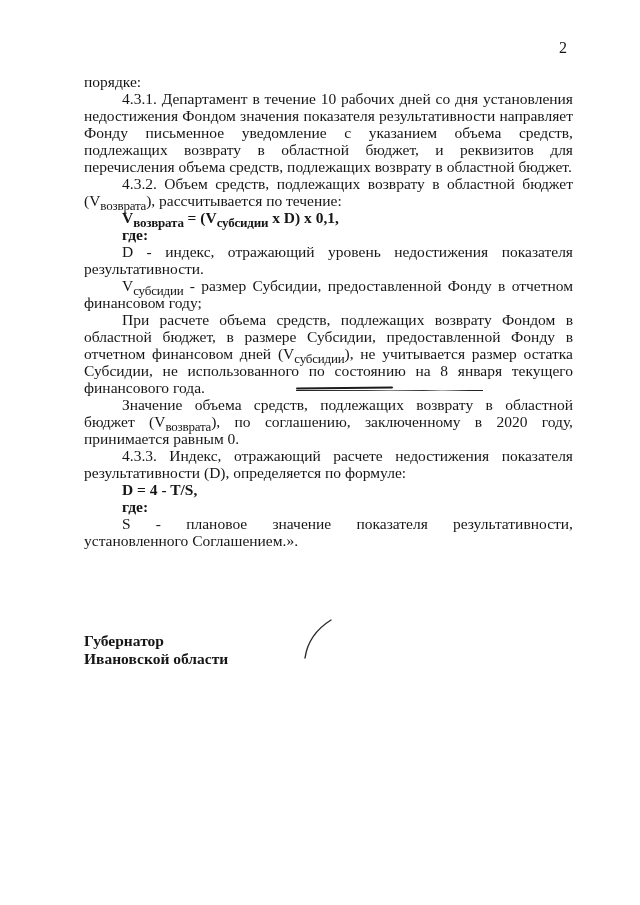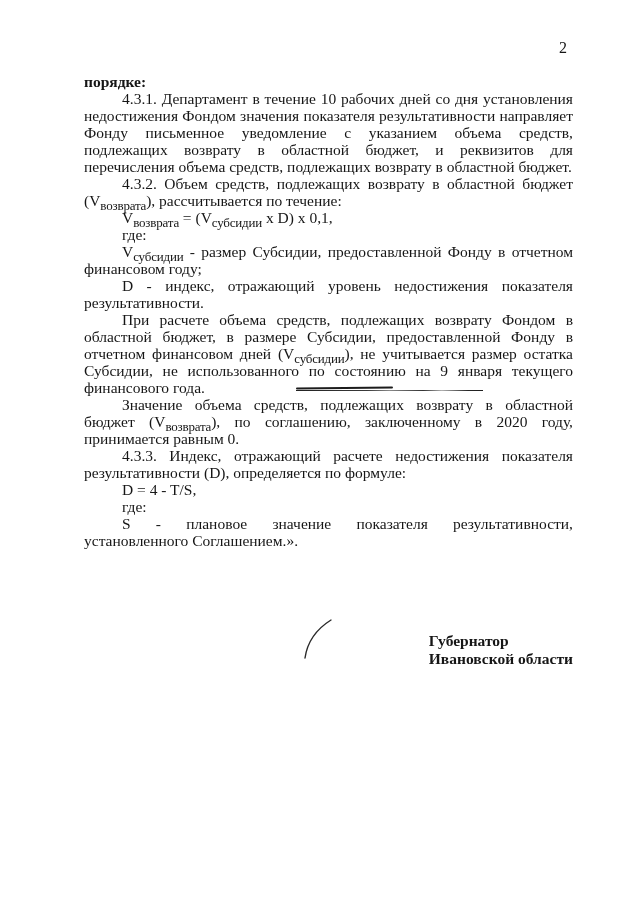--- a/index.html
+++ b/index.html
@@ -19,62 +19,62 @@
     position:absolute;top:40px;left:559px;
     font-size:16px;line-height:16px;
   }
   .content{
     position:absolute;left:84px;top:73px;width:489px;
     font-size:15.5px;line-height:17px;
     text-align:justify;
     text-rendering:optimizeLegibility;
   }
   .para{margin:0;text-indent:38px;}
-  .no-indent{text-indent:0;font-weight:bold;}
-  .formula{text-align:left;}
+  .no-indent{text-indent:0;}
+  .formula{text-align:left;font-weight:bold;}
   .content sub{
     font-size:13px;
     line-height:0;
     letter-spacing:-0.2px;
   }
   
   .artifact{position:absolute;left:296px;top:387px;width:187px;height:6px;}
   .artifact::before{
     content:"";position:absolute;left:0;top:0;width:97px;height:2.4px;
     background:#1c1c1c;border-radius:1px;transform:rotate(-0.7deg);
   }
   .artifact::after{
     content:"";position:absolute;left:0;top:2.8px;width:187px;height:1.7px;
     background:linear-gradient(90deg,#222 0%,#3a3a3a 38%,#8a8a8a 50%,#333 68%,#b0b0b0 78%,#262626 92%,#1e1e1e 100%);
   }
   .sig-stroke{position:absolute;left:295px;top:611px;width:50px;height:55px;}
   .signature-row{
     position:absolute;left:84px;top:632px;width:489px;
     display:flex;justify-content:space-between;align-items:flex-end;
-    font-weight:bold;font-size:15.5px;line-height:17.5px;flex-direction:column;
+    font-weight:bold;font-size:15.5px;line-height:17.5px;
   }
   .sig-left div{white-space:nowrap;}
   .sig-name{white-space:nowrap;}
 </style>
 </head>
 <body>
 
 <div class="page">
 
   <div class="page-number">2</div>
 
   <div class="content">
     <p class="para no-indent"><span>порядке:</span></p>
     <p class="para"><span>4.3.1. Департамент в течение 10 рабочих дней со дня установления недостижения Фондом значения показателя результативности направляет Фонду письменное уведомление с указанием объема средств, подлежащих возврату в областной бюджет, и реквизитов для перечисления объема средств, подлежащих возврату в областной бюджет.</span></p>
     <p class="para"><span>4.3.2. Объем средств, подлежащих возврату в областной бюджет (V</span><sub>возврата</sub><span>), рассчитывается по течение:</span></p>
     <p class="para formula"><span>V</span><sub>возврата</sub><span> = (V</span><sub>субсидии</sub><span> x D) x 0,1,</span></p>
     <p class="para formula"><span>где:</span></p>
+    <p class="para"><span>D - индекс, отражающий уровень недостижения показателя результативности.</span></p>
     <p class="para"><span>V</span><sub>субсидии</sub><span> - размер Субсидии, предоставленной Фонду в отчетном финансовом году;</span></p>
-    <p class="para"><span>D - индекс, отражающий уровень недостижения показателя результативности.</span></p>
-    <p class="para"><span>При расчете объема средств, подлежащих возврату Фондом в областной бюджет, в размере Субсидии, предоставленной Фонду в отчетном финансовом дней (V</span><sub>субсидии</sub><span>), не учитывается размер остатка Субсидии, не использованного по состоянию на 9 января текущего финансового года.</span></p>
+    <p class="para"><span>При расчете объема средств, подлежащих возврату Фондом в областной бюджет, в размере Субсидии, предоставленной Фонду в отчетном финансовом дней (V</span><sub>субсидии</sub><span>), не учитывается размер остатка Субсидии, не использованного по состоянию на 8 января текущего финансового года.</span></p>
     <p class="para"><span>Значение объема средств, подлежащих возврату в областной бюджет (V</span><sub>возврата</sub><span>), по соглашению, заключенному в 2020 году, принимается равным 0.</span></p>
     <p class="para"><span>4.3.3. Индекс, отражающий расчете недостижения показателя результативности (D), определяется по формуле:</span></p>
     <p class="para formula"><span>D = 4 - T/S,</span></p>
     <p class="para formula"><span>где:</span></p>
     <p class="para"><span>S - плановое значение показателя результативности, установленного Соглашением.».</span></p>
   </div>
 
   <div class="artifact"></div>
 
   <svg class="sig-stroke" viewBox="0 0 50 55" xmlns="http://www.w3.org/2000/svg">

